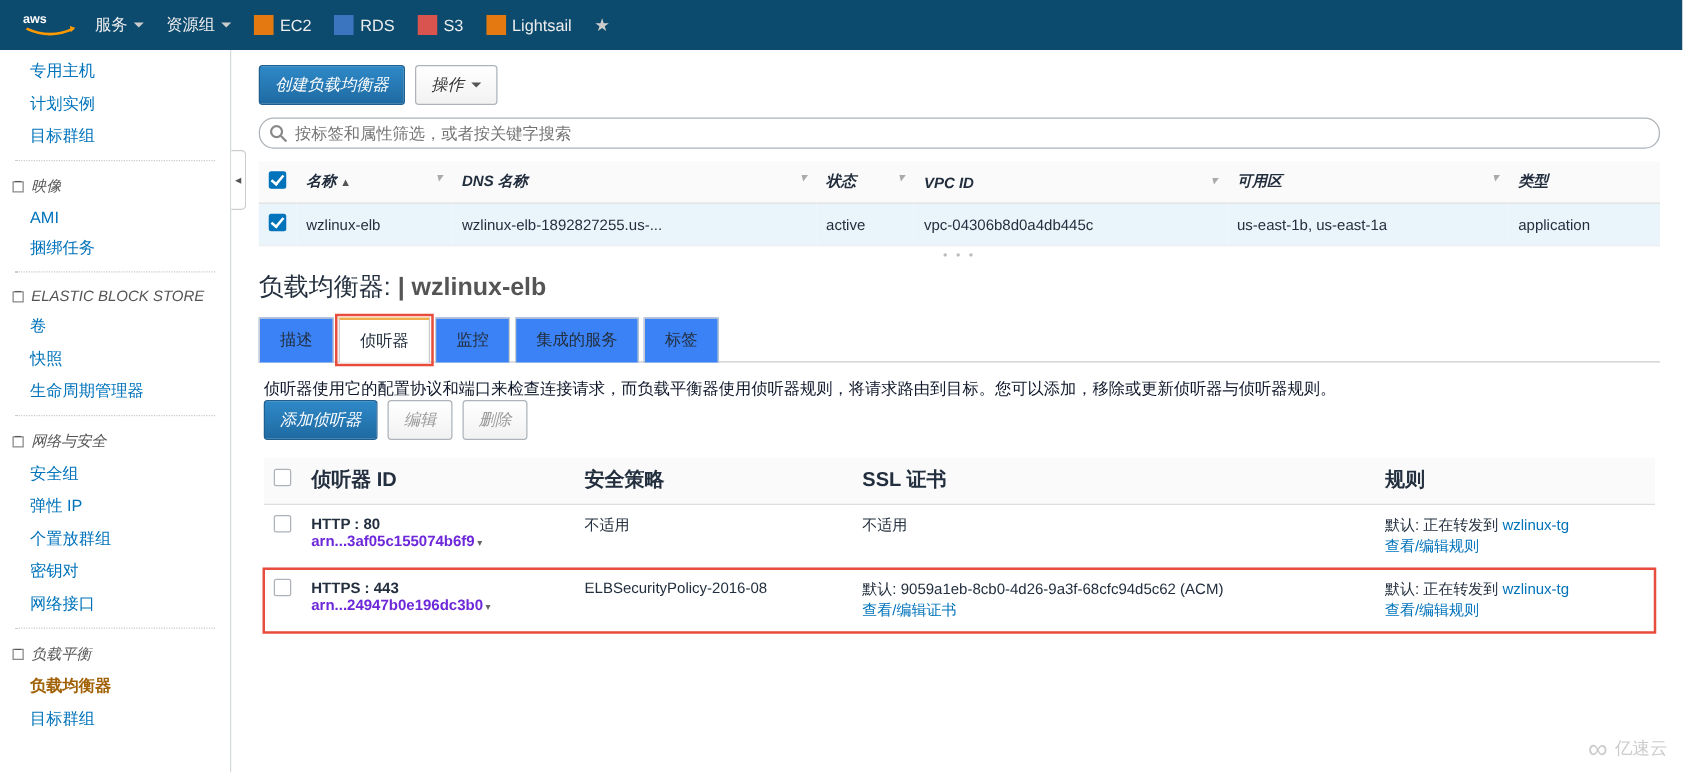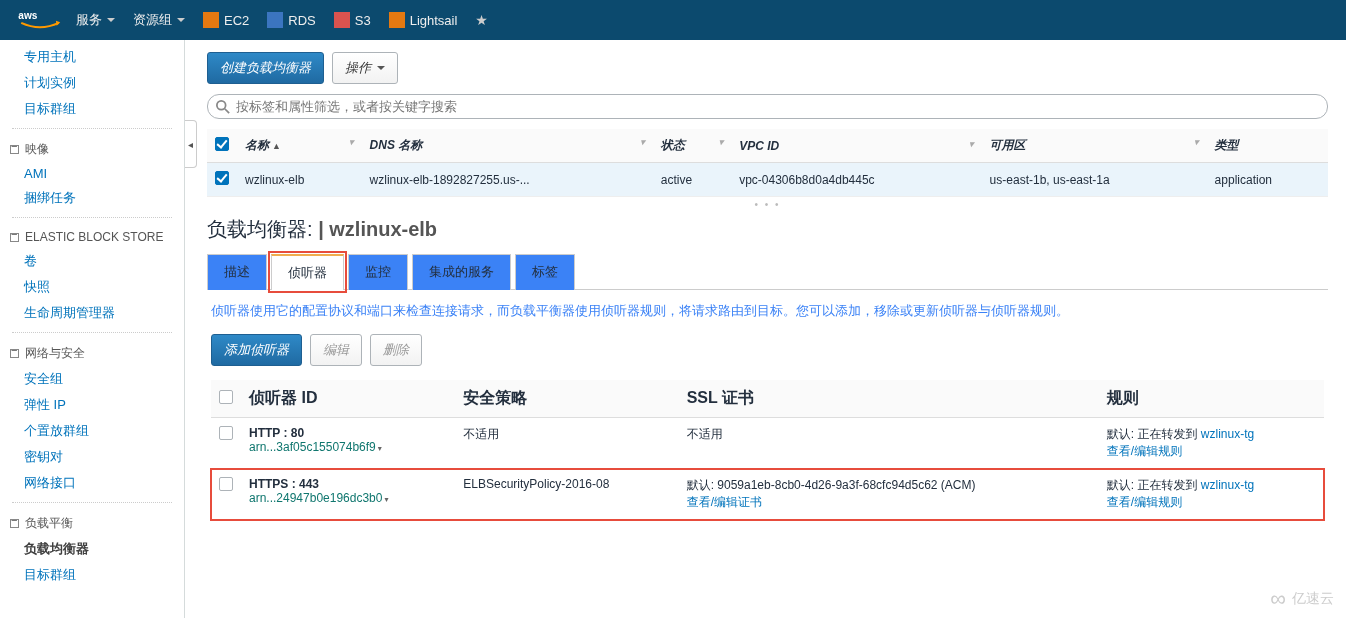--- a/index.html
+++ b/index.html
@@ -10,26 +10,26 @@
 .topnav { background: #0c4a6e; height: 40px; display: flex; align-items: center; padding: 0 8px; color: #eee; }
 .logo { width: 44px; height: 26px; margin: 0 14px 0 10px; }
 .topnav-item { display: flex; align-items: center; gap: 5px; margin-right: 18px; cursor: pointer; font-size: 13px; }
 .caret-down { width: 0; height: 0; border-left: 4px solid transparent; border-right: 4px solid transparent; border-top: 4px solid #ccc; }
 .svc-icon { width: 16px; height: 16px; }
 .pin-icon { color: #ccc; font-size: 14px; }
 
 
 .layout { display: flex; height: calc(618px - 40px); }
 .sidebar { width: 185px; border-right: 1px solid #d5dbdb; overflow-y: auto; padding: 4px 0 12px 0; }
-.side-group-head { display: flex; align-items: center; gap: 6px; padding: 6px 10px 4px 10px; font-size: 12px; color: #555; }
+.side-group-head { display: flex; align-items: center; gap: 6px; padding: 6px 10px 4px 10px; font-size: 12px; color: #555; font-style: italic; }
 .collapse-box { width: 9px; height: 9px; border: 1px solid #888; position: relative; }
 .collapse-box::before { content: "−"; position: absolute; top: -5px; left: 0px; font-size: 11px; line-height: 1; }
 .side-item { padding: 4px 10px 4px 24px; font-size: 13px; color: #0073bb; cursor: pointer; }
 .side-item.plain { color: #0073bb; }
-.side-item.active { color: #404040; font-weight: bold; }
+.side-item.active { color: #a16207; font-weight: bold; }
 .side-divider { border: none; border-top: 1px dotted #ccc; margin: 6px 12px; }
 
 .splitter { width: 12px; display: flex; align-items: flex-start; justify-content: center; }
 .splitter-btn { margin-top: 80px; width: 12px; height: 48px; border: 1px solid #ccc; border-left: none; border-radius: 0 4px 4px 0; display: flex; align-items: center; justify-content: center; color: #555; cursor: pointer; background: #fff; font-size: 10px; }
 
 .main { flex: 1; padding: 12px 18px 12px 10px; overflow: auto; }
 
 
 .btn { display: inline-flex; align-items: center; padding: 6px 12px; border: 1px solid #adb3b8; border-radius: 3px; background: linear-gradient(#fff,#f2f2f2); cursor: pointer; color: #333; font-size: 13px; font-style: italic; }
 .btn.primary { background: linear-gradient(#2e89c7,#1f6aa2); border-color: #1e5f91; color: #fff; }
@@ -57,29 +57,29 @@
 .panel-title { margin-top: 6px; font-size: 20px; }
 .panel-title strong { color: #555; }
 
 
 .tabs { margin-top: 10px; border-bottom: 1px solid #ccc; display: flex; gap: 4px; }
 .tab { padding: 8px 16px; border: 1px solid #ccc; border-bottom: none; background: #3b82f6; cursor: pointer; font-size: 13px; position: relative; top: 1px; }
 .tab.active { background: #fff; border-top: 2px solid #f0ad4e; }
 .tab.highlight { outline: 2px solid #e74c3c; outline-offset: 1px; }
 
 .tab-body { padding: 12px 4px; }
-.desc-text { font-size: 13px; color: #3b82f6; margin-bottom: 14px; }
+.desc-text { font-size: 13px; color: #0f172a; }
 
 .btnrow { display: flex; gap: 8px; margin-bottom: 14px; }
 
 
 .ltbl { width: 100%; border-collapse: collapse; }
 .ltbl th { text-align: left; font-size: 16px; font-weight: bold; padding: 8px; border-bottom: 1px solid #ddd; background: #fafafa; }
 .ltbl td { padding: 8px; font-size: 12px; vertical-align: top; border-bottom: 1px solid #eee; }
-.arn { color: #0f766e; }
+.arn { color: #6d28d9; font-weight: bold; }
 .arn-caret { font-size: 8px; color: #666; margin-left: 2px; }
 .red-box { outline: 2px solid #e74c3c; outline-offset: -1px; }
 
 .watermark { position: fixed; right: 12px; bottom: 6px; color: #ccc; font-size: 14px; display: flex; align-items: center; gap: 6px; }
 .watermark .infinity { font-size: 22px; }
 </style>
 </head>
 <body>
 
 <div class="topnav">

